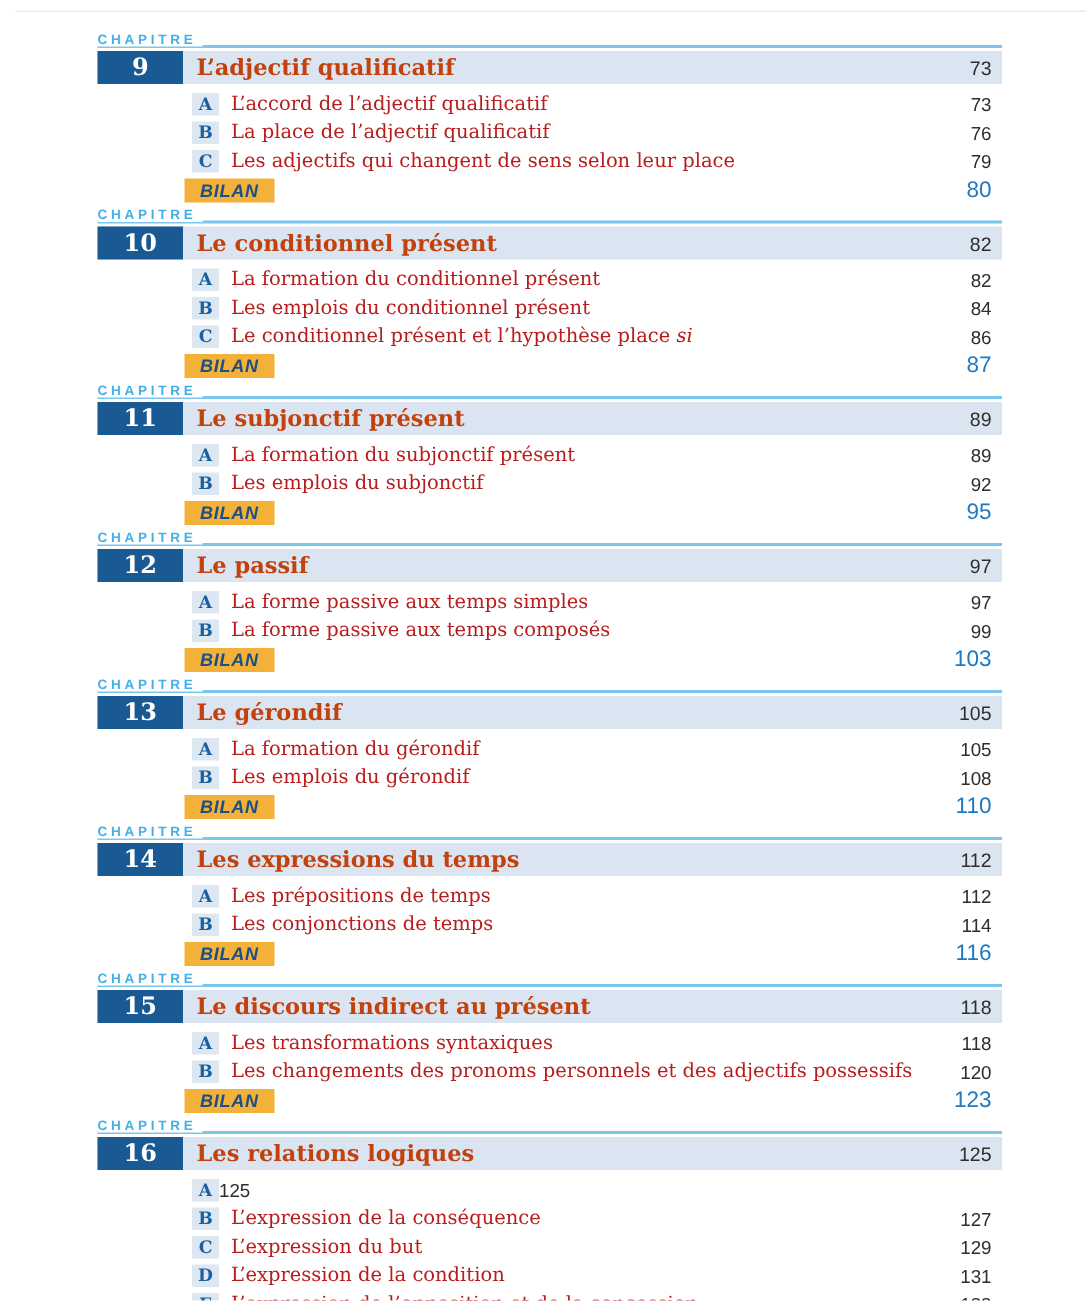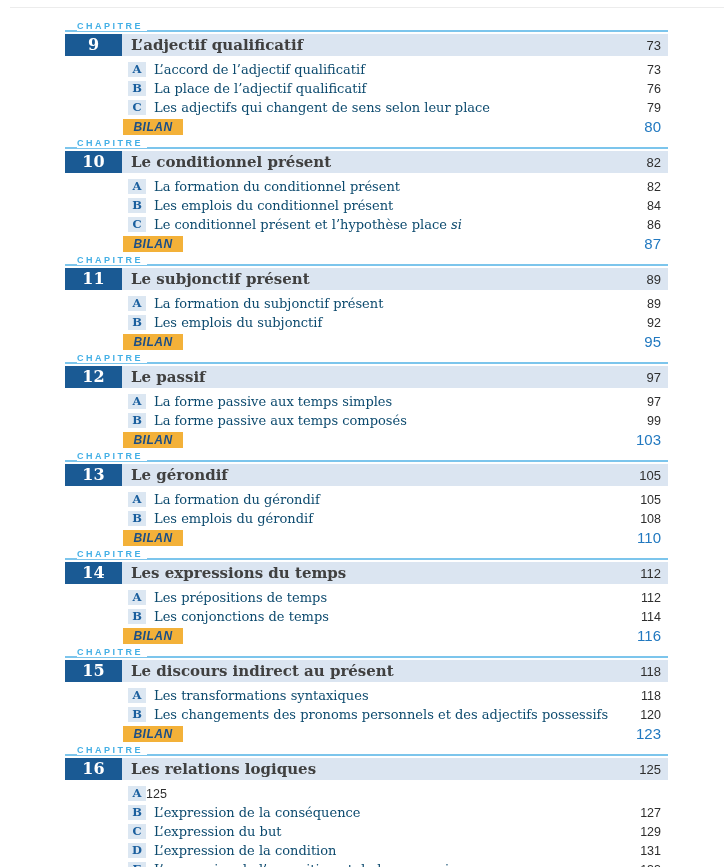--- a/index.html
+++ b/index.html
@@ -31,21 +31,21 @@
   .chapter {
     margin-bottom: 2px;
   }
   
   .chapitre-row {
     position: relative;
     height: 12px;
   }
   .chapitre-label {
     position: absolute;
-    left: 12px;
+    left: 0;
     bottom: 1px;
     font-size: 9px;
     font-weight: bold;
     letter-spacing: 2.5px;
     color: #44b0e6;
     line-height: 1;
     background: #ffffff;
     padding-right: 4px;
     z-index: 1;
   }
@@ -75,21 +75,21 @@
     font-size: 16px;
     line-height: 22px;
     text-align: center;
     flex: 0 0 auto;
   }
   .chapter-title {
     margin-left: 9px;
     font-family: "DejaVu Serif", serif;
     font-weight: bold;
     font-size: 15px;
-    color: #404040;
+    color: #c2410c;
     flex: 1;
     white-space: nowrap;
   }
   .chapter-page {
     font-size: 13px;
     color: #2e2e2e;
     padding-right: 7px;
     flex: 0 0 auto;
   }
   
@@ -113,21 +113,21 @@
     font-weight: bold;
     font-size: 11.5px;
     line-height: 15px;
     text-align: center;
     flex: 0 0 auto;
   }
   .section-title {
     margin-left: 8px;
     font-family: "DejaVu Serif", serif;
     font-size: 13px;
-    color: #0c4a6e;
+    color: #b91c1c;
     flex: 1;
     white-space: nowrap;
   }
   .section-title i {
     font-style: italic;
   }
   .section-page {
     font-size: 12.5px;
     color: #2e2e2e;
     padding-right: 7px;

